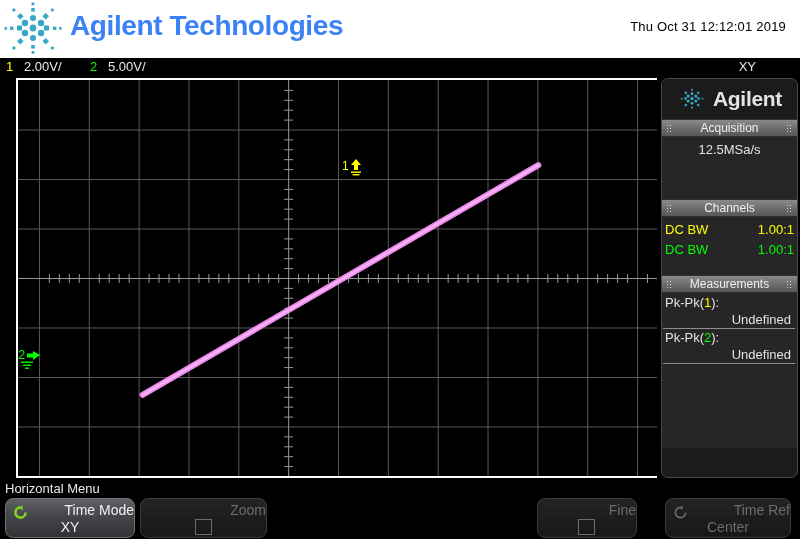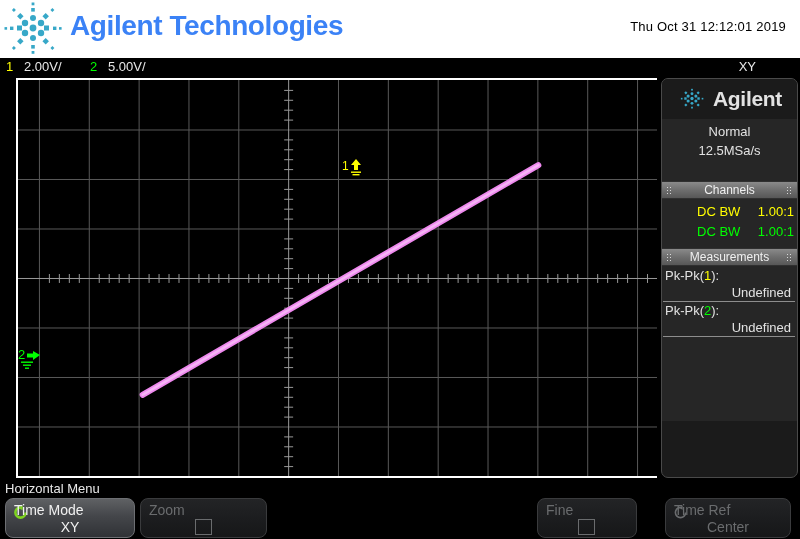--- a/index.html
+++ b/index.html
@@ -154,21 +154,21 @@
   .acq-block { height: 62px; }
   .chan-row {
     display: flex;
     justify-content: space-between;
     padding: 0 3px;
     line-height: 20px;
     font-size: 13px;
   }
   .chan-row.c1 { color: #ffff00; }
   .chan-row.c2 { color: #00ff00; }
-  .chan-block { height: 49px; background: #262626; padding-left: 32px; }
+  .chan-block { height: 58px; background: #262626; }
   .meas-block { background: #262626; height: 155px; padding-top: 1px; }
   .meas-label {
     font-size: 13px;
     color: #e2e2e2;
     padding-left: 3px;
     line-height: 17px;
   }
   .meas-label .n1 { color: #ffff00; }
   .meas-label .n2 { color: #00ff00; }
   .meas-value {
@@ -207,22 +207,22 @@
   .skey.active {
     background: linear-gradient(to bottom, #5f6164 0%, #44464a 45%, #303236 100%);
     border-color: #6d6f73;
   }
   .skey.dim {
     background: linear-gradient(to bottom, #232426 0%, #1c1d1f 50%, #161718 100%);
     border-color: #3a3b3d;
   }
   .skey .k-line1 {
     position: absolute;
-    left: 8px; right: 0; top: 3px;
-    text-align: left;
+    left: 0; right: 0; top: 3px;
+    text-align: right;
   }
   .skey .k-line2 {
     position: absolute;
     left: 0; right: 0; top: 20px;
     text-align: center;
   }
   .skey.active .k-line1,
   .skey.active .k-line2 { color: #f0f0f0; }
   .skey.dim .k-line1,
   .skey.dim .k-line2 { color: #6a6c6e; }
@@ -452,22 +452,40 @@
         <rect x="51" y="24.6" width="3.4" height="3.4"></rect>
         <rect x="16" y="12" width="4.6" height="4.6" transform="rotate(45 18.3 14.3)"></rect>
         <rect x="41.4" y="12" width="4.6" height="4.6" transform="rotate(45 43.7 14.3)"></rect>
         <rect x="16" y="37" width="4.6" height="4.6" transform="rotate(45 18.3 39.3)"></rect>
         <rect x="41.4" y="37" width="4.6" height="4.6" transform="rotate(45 43.7 39.3)"></rect>
       </g>
     </svg>
     <span class="sb-logo-text">Agilent</span>
   </div>
 
+  <div class="sb-header">
+    <span class="grip left">
+      <i style="left:0;top:0"></i>
+        <i style="left:0;top:3px"></i>
+        <i style="left:0;top:6px"></i>
+      <i style="left:3px;top:0"></i>
+        <i style="left:3px;top:3px"></i>
+        <i style="left:3px;top:6px"></i>
+    </span>
+    <span>Acquisition</span>
+    <span class="grip right">
+      <i style="left:0;top:0"></i>
+        <i style="left:0;top:3px"></i>
+        <i style="left:0;top:6px"></i>
+      <i style="left:3px;top:0"></i>
+        <i style="left:3px;top:3px"></i>
+        <i style="left:3px;top:6px"></i>
+    </span>
+  </div>
   <div class="sb-body acq-block">
-    <div class="sb-center">Normal</div>
     <div class="sb-center">12.5MSa/s</div>
   </div>
 
   <div class="sb-header">
     <span class="grip left">
       <i style="left:0;top:0"></i>
         <i style="left:0;top:3px"></i>
         <i style="left:0;top:6px"></i>
       <i style="left:3px;top:0"></i>
         <i style="left:3px;top:3px"></i>

